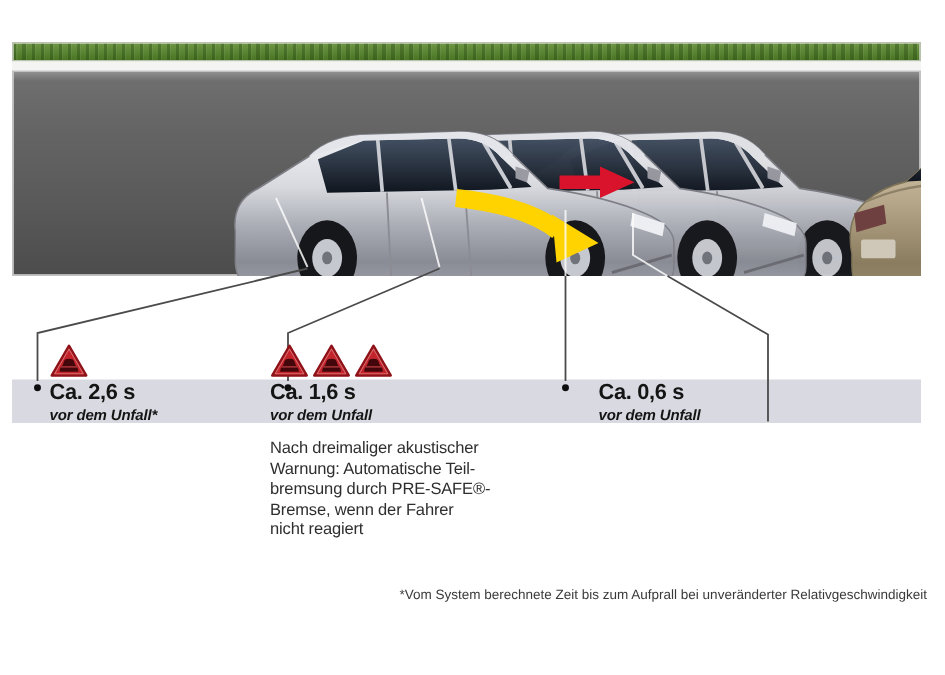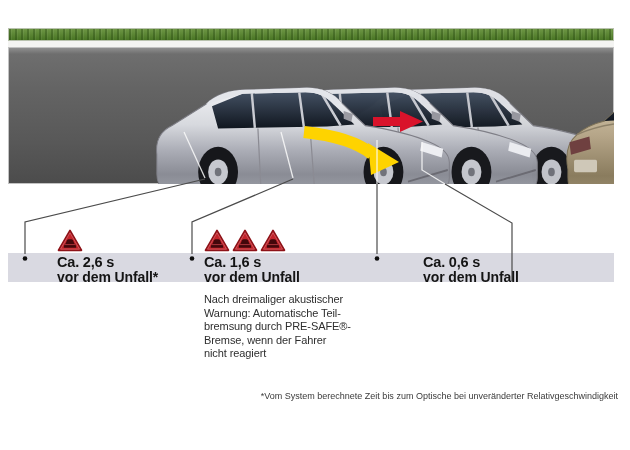--- a/index.html
+++ b/index.html
@@ -22,28 +22,28 @@
     position:absolute;left:0;top:19px;width:606px;height:137px;
     background:linear-gradient(#8f8f8f 0px,#6e6e6e 6px,#646464 30%,#585858 70%,#4c4c4c 100%);
     border:1px solid #c2c2c2;box-sizing:border-box;
   }
   .road-svg{position:absolute;left:0;top:19px;width:606px;height:137px;}
   
   .callouts{position:absolute;left:0;top:0;width:630px;height:450px;z-index:5;pointer-events:none;}
   
   .band{position:absolute;left:8px;top:253px;width:606px;height:29px;background:#d9d9e1;z-index:2;}
   
-  .phase{position:absolute;top:226px;z-index:10;margin-left:24px;}
+  .phase{position:absolute;top:226px;z-index:10;}
   .phase-1{left:33px;width:160px;}
   .phase-2{left:180px;width:180px;}
   .phase-3{left:399px;width:206px;}
   .tri-row{height:27px;display:flex;gap:2px;align-items:flex-end;}
   .tri{width:26px;height:25px;display:block;}
   .time{font-size:14.5px;line-height:15px;font-weight:bold;color:#141414;letter-spacing:-0.2px;}
-  .when{font-size:14px;line-height:13px;font-weight:bold;color:#141414;margin-top:1px;letter-spacing:-0.1px;}
+  .when{font-size:10px;line-height:13px;font-weight:bold;color:#141414;margin-top:1px;letter-spacing:-0.1px;font-style:italic;}
   .hdr{padding-top:2px;}
   .desc{
     margin-top:9px;font-size:11px;line-height:13.6px;color:#2e2e2e;
     white-space:pre-line;letter-spacing:-0.1px;
   }
   
   .footnote{
     position:absolute;right:12px;top:391px;font-size:9px;color:#3a3a3a;
     z-index:10;letter-spacing:0;
   }
@@ -198,15 +198,15 @@
   </div>
 
   <div class="phase phase-3">
     <div class="tri-row"></div>
     <div class="hdr">
       <div class="time">Ca. 0,6 s</div>
       <div class="when">vor dem Unfall</div>
     </div>
   </div>
 
-  <div class="footnote">*Vom System berechnete Zeit bis zum Optische bei unveränderter Relativgeschwindigkeit</div>
+  <div class="footnote">*Vom System berechnete Zeit bis zum Aufprall bei unveränderter Relativgeschwindigkeit</div>
 
 </div>
 
 </body></html>

